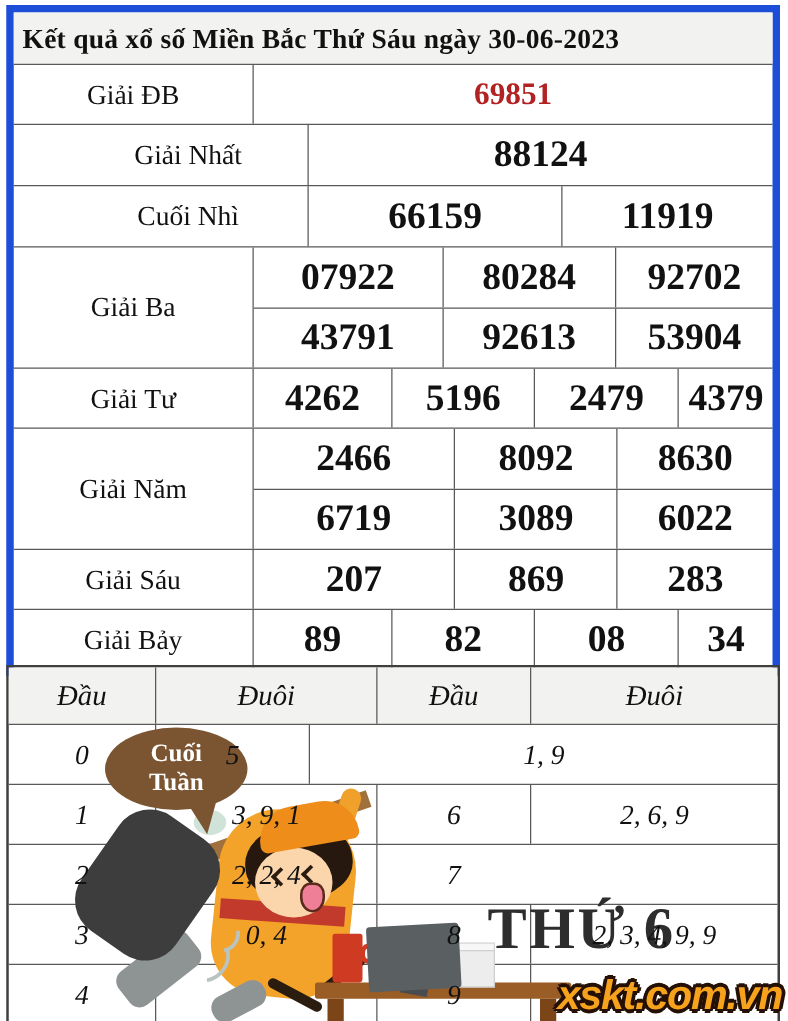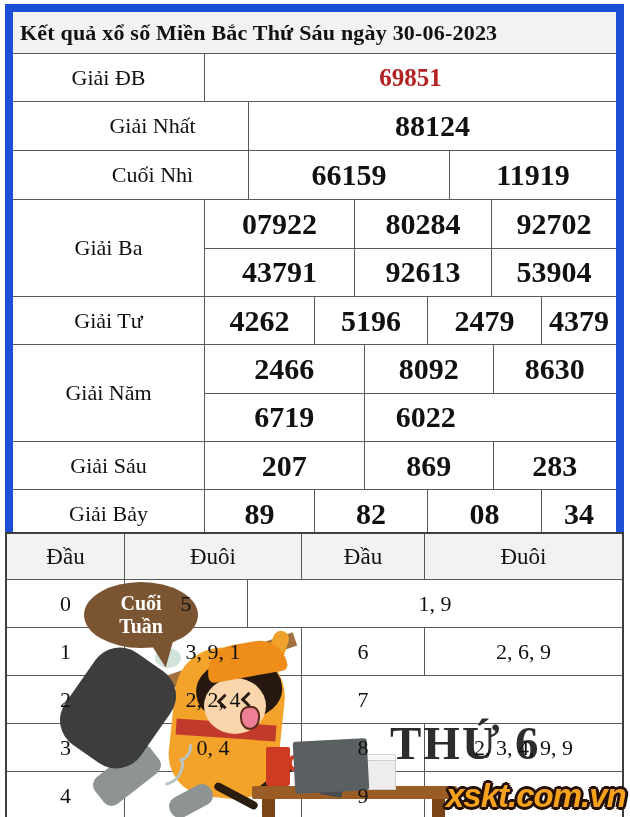--- a/index.html
+++ b/index.html
@@ -6,21 +6,21 @@
   body { background:#fff; }
   .page {
     position: relative; width: 630px; height: 817px;
     background: #fff; overflow: hidden;
     font-family: "Liberation Serif", "DejaVu Serif", serif;
     color: #111;
   }
   
   .tbl1 {
     position: absolute; left: 5px; top: 4px; width: 619px;
-    border: 8px solid #1d4ed8; background: #fff;
+    border: 6px solid #1d4ed8; background: #fff;
   }
   .t1-title {
     height: 41px; background: #f2f2f0;
     display: flex; align-items: center; padding-left: 7px;
     font-weight: bold; font-size: 22px; letter-spacing: 0.2px;
   }
   .prow { display: flex; border-top: 1px solid #595959; }
   .plabel {
     width: 192px; flex: 0 0 192px; border-right: 1px solid #595959;
     display: flex; align-items: center; justify-content: center;
@@ -44,21 +44,21 @@
   
   .tbl2 {
     position: absolute; left: 5px; top: 532px; width: 619px; height: 290px;
     border: 2px solid #3f3f3f; background: transparent;
   }
   .t2row { display: flex; height: 48px; }
   .t2row + .t2row { border-top: 1px solid #595959; }
   .t2head { height: 45px; background: #f2f2f0; }
   .t2c {
     display: flex; align-items: center; justify-content: center;
-    font-size: 22px; position: relative;
+    font-size: 22px; position: relative; font-style: italic;
   }
   .t2c + .t2c { border-left: 1px solid #595959; }
   .c1 { flex: 0 0 117px; } .c2 { flex: 0 0 177px; } .c3 { flex: 0 0 123px; } .c4 { flex: 1; }
   .t2head .t2c { font-size: 23px; }
   .ztxt { position: relative; z-index: 5; }
   
   .scene { position: absolute; inset: 0; pointer-events: none; }
   .scene > div, .scene > span { position: absolute; }
   .puff { background: #cfe3d8; border-radius: 50%; z-index: 2; }
   .hammer-head { left: 72px; top: 652px; width: 92px; height: 112px; background: #3d3d3d; border-radius: 30px; transform: rotate(35deg); z-index: 3; }
@@ -181,20 +181,21 @@
     <div class="prow h97">
       <div class="plabel">Giải Năm</div>
       <div class="pvals">
         <div class="pline">
           <div class="pcell n3a">2466</div>
           <div class="pcell n3b">8092</div>
           <div class="pcell n3c">8630</div>
         </div>
         <div class="pline">
           <div class="pcell n3a">6719</div>
+          <div class="pcell n3b">3089</div>
           <div class="pcell n3c">6022</div>
         </div>
       </div>
     </div>
 
     <div class="prow h48">
       <div class="plabel">Giải Sáu</div>
       <div class="pvals">
           <div class="pline">
         <div class="pcell n3a">207</div>

